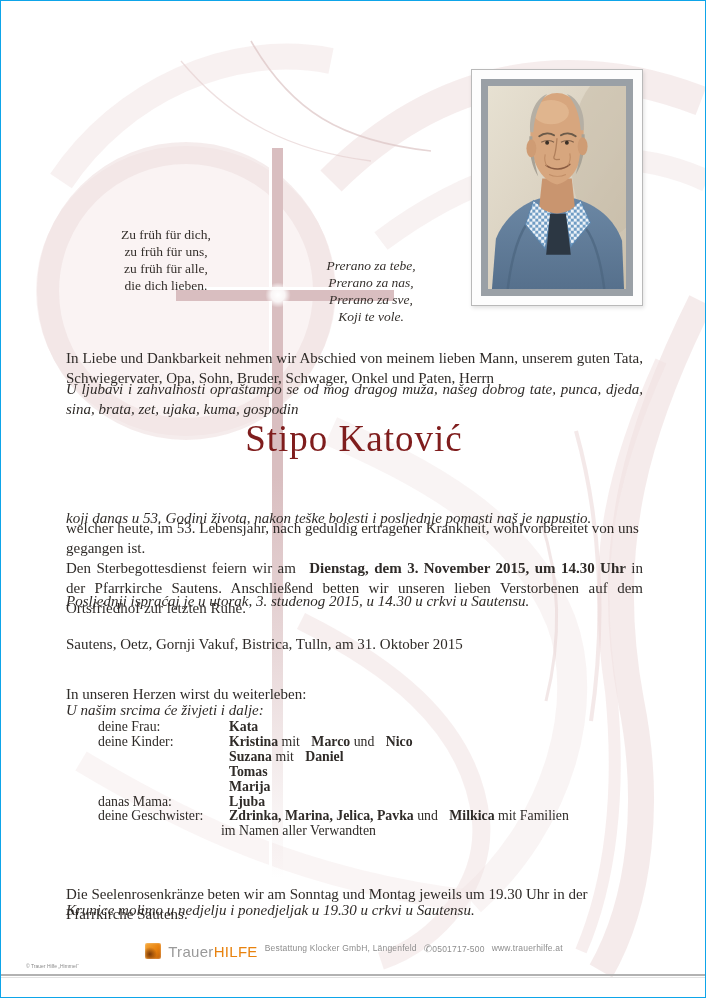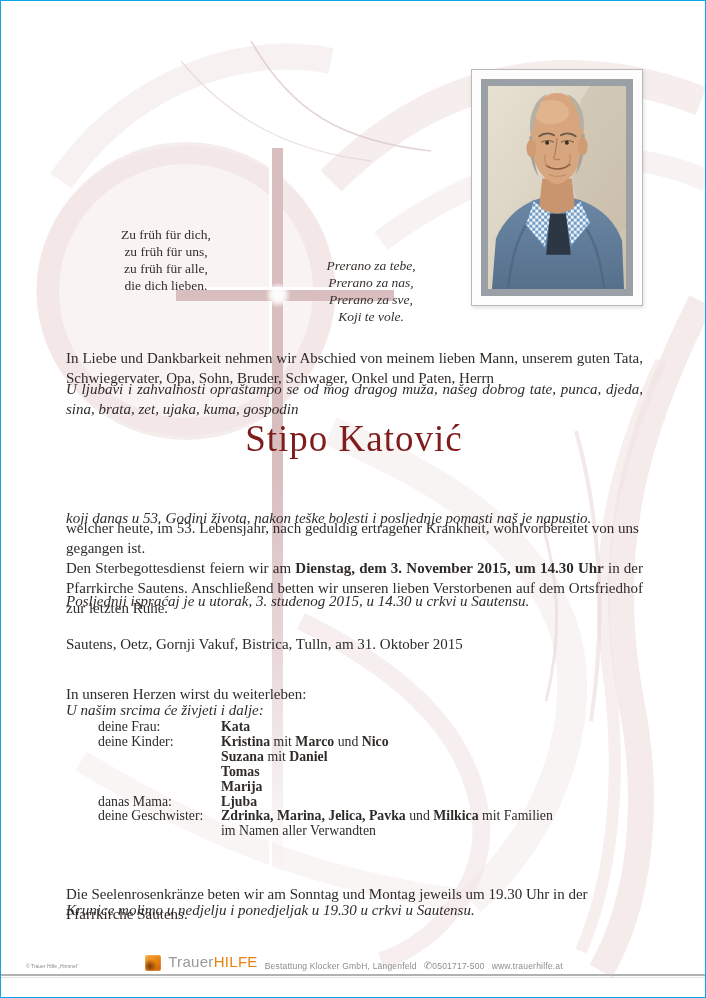--- a/index.html
+++ b/index.html
@@ -35,34 +35,34 @@
     position:absolute;left:470px;top:68px;width:172px;height:237px;z-index:3;
     background:#fdfdfd;border:1px solid #b9b9b9;box-shadow:1px 2px 4px rgba(0,0,0,.12);
     box-sizing:border-box;
   }
   .photo-mat{position:absolute;left:9px;top:9px;right:9px;bottom:9px;border:7px solid #9aa0a6;box-sizing:border-box;overflow:hidden;}
   .photo-mat svg{display:block;width:100%;height:100%;}
   
   .tx{position:absolute;left:65px;width:577px;z-index:3;font-size:15px;line-height:20px;}
   .just{text-align:justify;}
   .it{font-style:italic;margin-top:8px;}
-  .b{font-weight:bold;}
+  .b{font-weight:bold;margin-left:8px;}
   .name{
     position:absolute;left:0;top:416px;width:706px;z-index:3;text-align:center;
     font-size:37px;letter-spacing:1px;color:#7f1d1d;font-weight:400;margin:0;
   }
   
   .family{position:absolute;left:97px;top:719px;z-index:3;font-size:13.8px;line-height:14.9px;}
   .fam-row{display:flex;}
   .fam-label{width:123px;flex:0 0 123px;}
   .fam-value{white-space:nowrap;}
   
   .footer{
     position:absolute;left:0;top:942px;width:706px;height:28px;z-index:3;
-    display:flex;align-items:flex-end;justify-content:center;gap:7px;
+    display:flex;align-items:flex-start;justify-content:center;gap:7px;
     font-family:"Liberation Sans", sans-serif;
   }
   .logo-icon{
     width:16px;height:16px;flex:0 0 16px;border-radius:2px;
     background:
       radial-gradient(circle at 30% 70%,#7a3a08 0%,rgba(122,58,8,0) 45%),
       linear-gradient(135deg,#f6a93b 0%,#e8820e 55%,#c05f06 100%);
     box-shadow:inset 0 0 2px rgba(255,255,255,.6);
   }
   .logo-trauer{font-size:15px;color:#9a9a9a;letter-spacing:.3px;}

